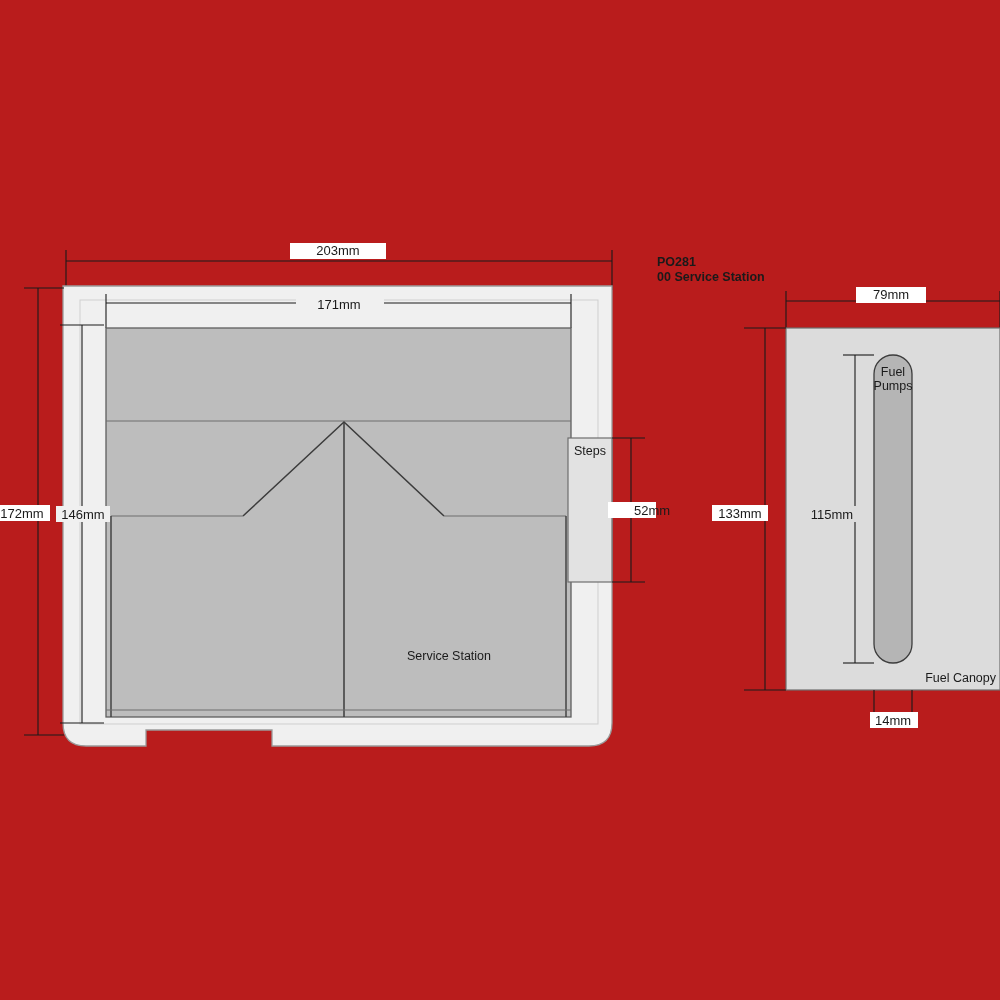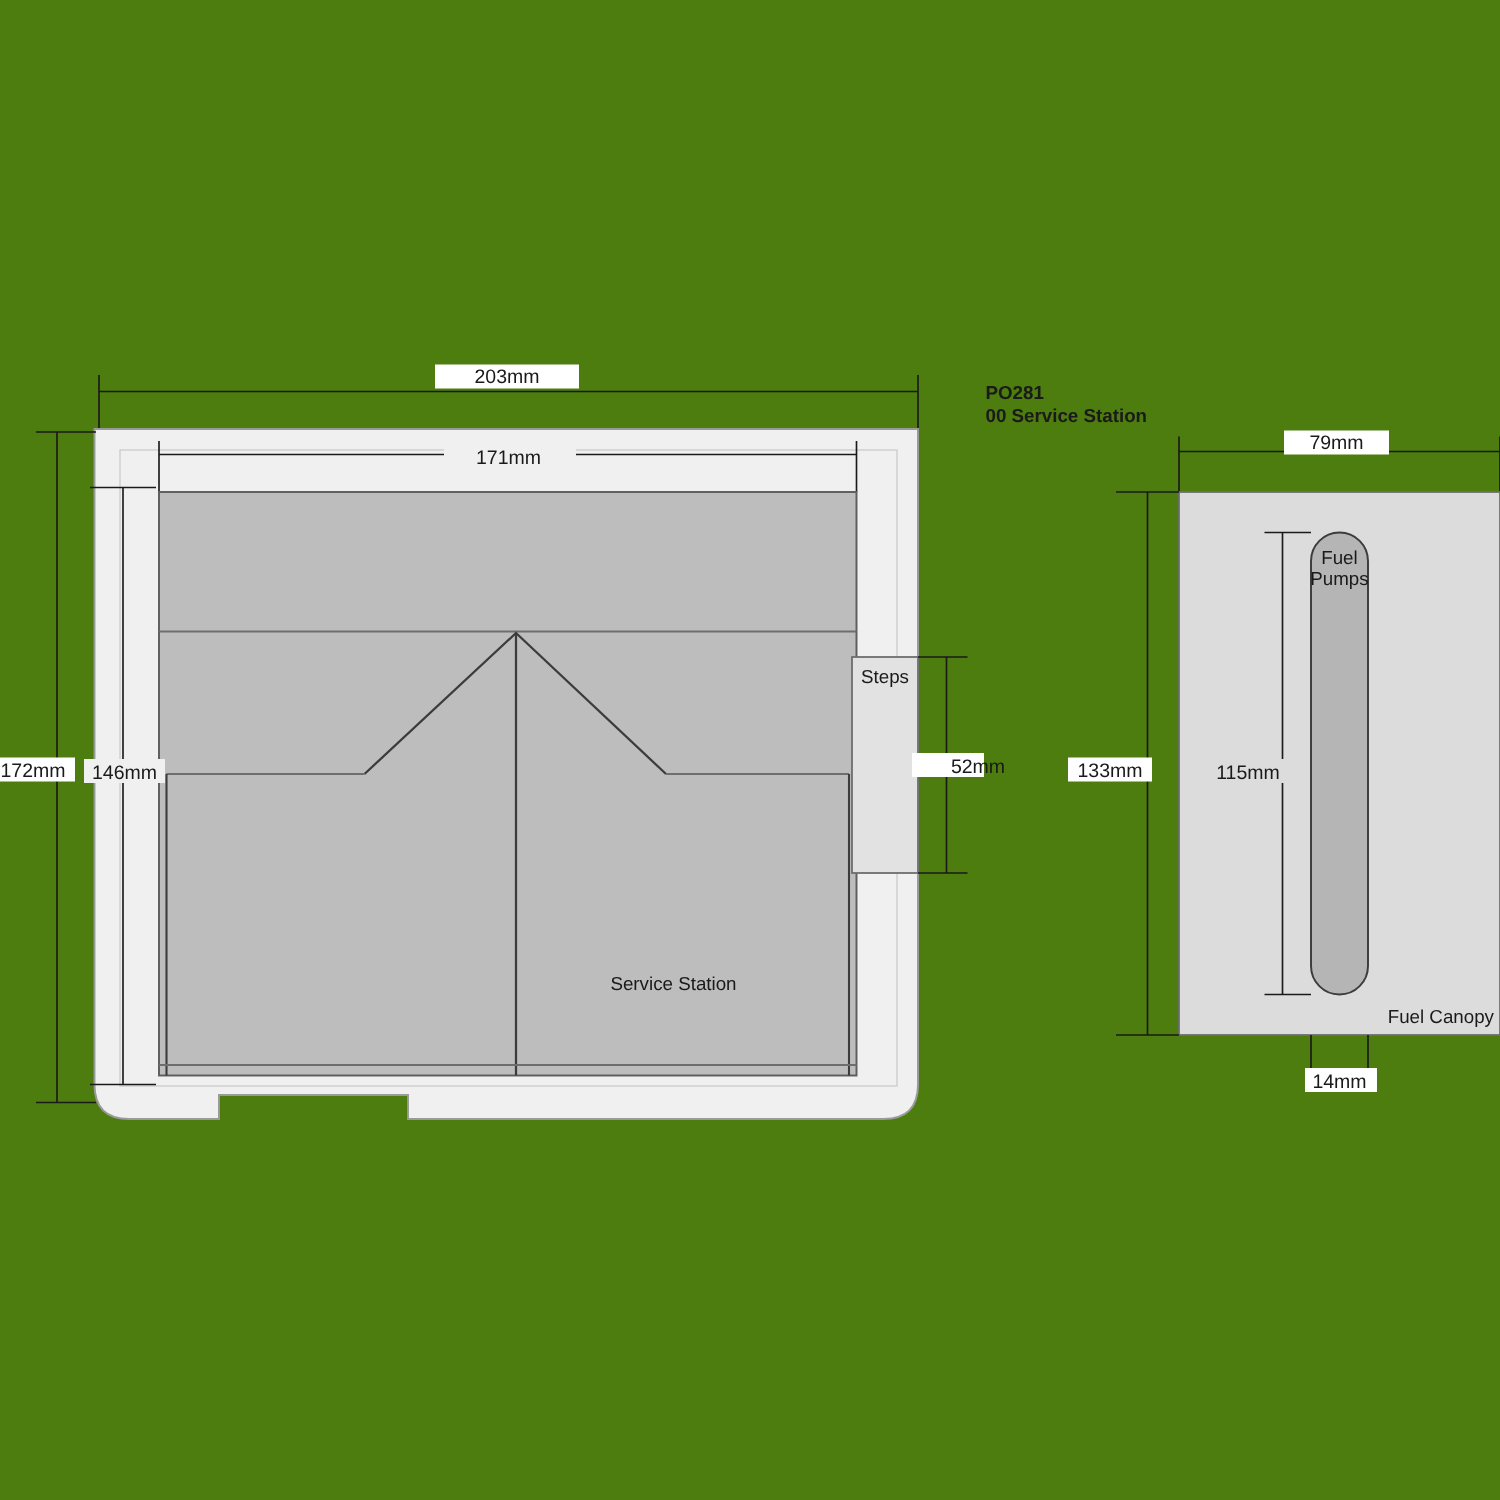--- a/index.html
+++ b/index.html
@@ -11,21 +11,21 @@
   body {
     font-family: "Liberation Sans", sans-serif;
     width: 1000px;
     height: 1000px;
     overflow: hidden;
   }
   #sheet {
     position: relative;
     width: 1000px;
     height: 1000px;
-    background: #4d7c0f;
+    background: #b91c1c;
   }
   svg#plan {
     position: absolute;
     left: 0;
     top: 0;
     width: 1000px;
     height: 1000px;
     display: block;
   }
   text {

